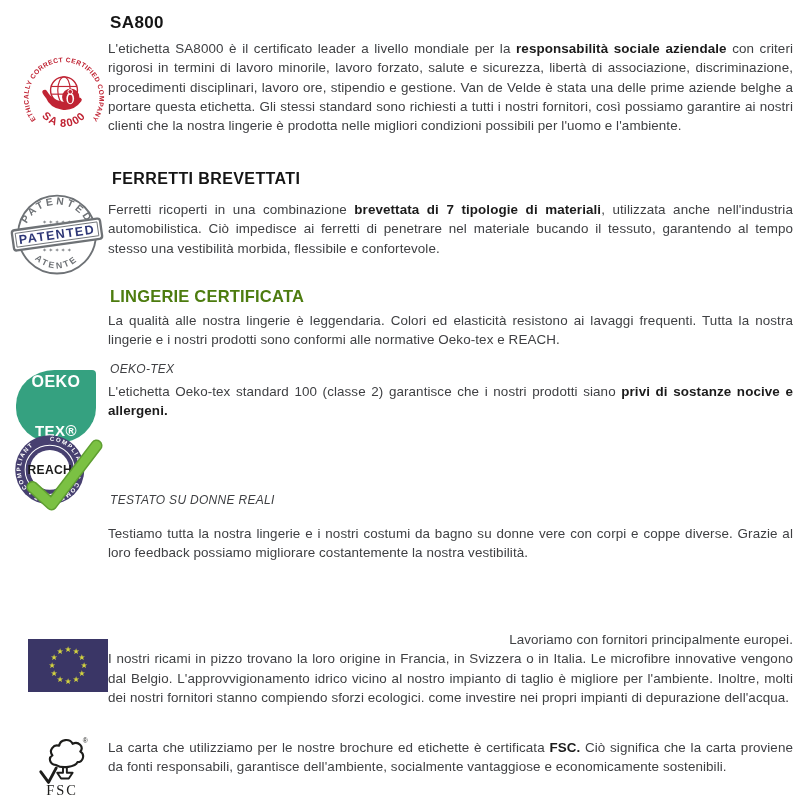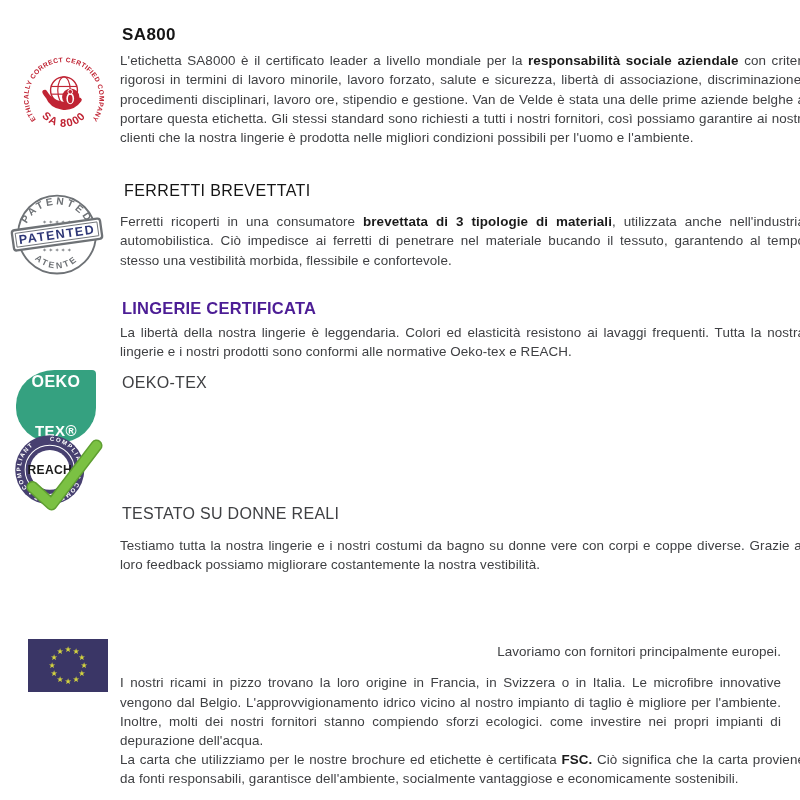--- a/index.html
+++ b/index.html
@@ -1,23 +1,23 @@
 <!DOCTYPE html>
 <html><head>
 <meta charset="utf-8">
 <style>
   html,body{margin:0;padding:0;background:#ffffff;}
   #page{position:relative;width:800px;height:800px;background:#ffffff;overflow:hidden;
         font-family:"Liberation Sans",sans-serif;color:#3f4043;}
   .abs{position:absolute;}
-  h1,h2,p{margin:12px;padding:0;}
+  h1,h2,p{margin:0;padding:0;}
   .h-lg{font-size:17px;font-weight:600;color:#151515;letter-spacing:.4px;}
-  .h-md{font-size:16px;font-weight:400;color:#151515;letter-spacing:.4px;}
-  .h-cond{font-size:16.5px;font-weight:600;color:#4c1d95;letter-spacing:.2px;}
-  .sub{font-size:16px;font-weight:400;color:#3f4043;letter-spacing:.3px;}
+  .h-md{font-size:16px;font-weight:700;color:#151515;letter-spacing:.4px;}
+  .h-cond{font-size:16.5px;font-weight:600;color:#4d7c0f;letter-spacing:.2px;}
+  .sub{font-size:12px;font-weight:400;color:#3f4043;letter-spacing:.3px;font-style:italic;}
   .body{font-size:13.4px;line-height:19.3px;text-align:justify;letter-spacing:.1px;color:#3f4043;}
   .body b{font-weight:700;color:#1b1b1b;}
   .txtcol{left:108px;width:685px;}
   
   .oeko{width:80px;height:73px;background:#35a180;border-radius:48% 4px 48% 48%;
         display:flex;flex-direction:column;align-items:center;justify-content:center;
         color:#ffffff;font-weight:700;line-height:1.05;}
   .oeko .l1{font-size:16px;letter-spacing:.5px;}
   .oeko .l2{font-size:15px;letter-spacing:.5px;margin-top:32px;}
   svg text{font-family:"Liberation Sans",sans-serif;}
@@ -76,33 +76,34 @@
       <text x="55" y="36" text-anchor="middle" font-size="6" fill="#6e7276">✶ ✶ ✶ ✶ ✶</text>
       <text x="55" y="66" text-anchor="middle" font-size="6" fill="#6e7276">✶ ✶ ✶ ✶ ✶</text>
       <g transform="rotate(-8 55 47)">
         <rect x="7" y="36" width="96" height="22" rx="3" fill="#ffffff" stroke="#6e7276" stroke-width="2.5"></rect>
         <rect x="10.5" y="39.5" width="89" height="15" fill="none" stroke="#6e7276" stroke-width="1"></rect>
         <text x="55" y="51.5" text-anchor="middle" font-size="13.5" font-weight="700" fill="#2e3776" letter-spacing="1.5">PATENTED</text>
       </g>
     </svg>
   </div>
 
-  <p class="abs body txtcol" style="top:200px;"><span>Ferretti ricoperti in una consumatore </span><b>brevettata di 3 tipologie di materiali</b><span>, utilizzata anche nell'industria automobilistica. Ciò impedisce ai ferretti di penetrare nel materiale bucando il tessuto, garantendo al tempo stesso una vestibilità morbida, flessibile e confortevole.</span></p>
+  <p class="abs body txtcol" style="top:200px;"><span>Ferretti ricoperti in una combinazione </span><b>brevettata di 7 tipologie di materiali</b><span>, utilizzata anche nell'industria automobilistica. Ciò impedisce ai ferretti di penetrare nel materiale bucando il tessuto, garantendo al tempo stesso una vestibilità morbida, flessibile e confortevole.</span></p>
 
   <h2 class="abs h-cond" style="left:110px;top:287px;">LINGERIE CERTIFICATA</h2>
 
-  <p class="abs body txtcol" style="top:311px;"><span>La libertà della nostra lingerie è leggendaria. Colori ed elasticità resistono ai lavaggi frequenti. Tutta la nostra lingerie e i nostri prodotti sono conformi alle normative Oeko-tex e REACH.</span></p>
+  <p class="abs body txtcol" style="top:311px;"><span>La qualità alle nostra lingerie è leggendaria. Colori ed elasticità resistono ai lavaggi frequenti. Tutta la nostra lingerie e i nostri prodotti sono conformi alle normative Oeko-tex e REACH.</span></p>
 
   <p class="abs sub" style="left:110px;top:362px;">OEKO-TEX</p>
 
   <div class="abs oeko" style="left:16px;top:370px;justify-content:center;">
     <span class="l1">OEKO</span>
     <span class="l2">TEX®</span>
   </div>
 
+  <p class="abs body txtcol" style="top:382px;"><span>L'etichetta Oeko-tex standard 100 (classe 2) garantisce che i nostri prodotti siano </span><b>privi di sostanze nocive e allergeni.</b></p>
 
   <div class="abs" style="left:10px;top:428px;width:102px;height:94px;">
     <svg width="102" height="94" viewBox="0 0 118 108">
       <defs>
         <path id="reach-ring" d="M 46 14.5 A 33.5 33.5 0 1 1 45.9 14.5" fill="none"></path>
       </defs>
       <circle cx="46" cy="48" r="40" fill="#474070"></circle>
       <circle cx="46" cy="48" r="28.5" fill="none" stroke="#ffffff" stroke-width="1.2"></circle>
       <text font-size="7" font-weight="700" fill="#ffffff" letter-spacing="1.6">
         <textPath href="#reach-ring" startOffset="0">COMPLIANT • COMPLIANT • COMPLIANT</textPath>
@@ -137,16 +138,25 @@
           <text x="32" y="15.1">★</text>
       </g>
     </svg>
   </div>
 
   <div class="abs txtcol" style="top:630px;">
     <p class="body" style="text-align:right;">Lavoriamo con fornitori principalmente europei.</p>
     <p class="body"><span>I nostri ricami in pizzo trovano la loro origine in Francia, in Svizzera o in Italia. Le microfibre innovative vengono dal Belgio. L'approvvigionamento idrico vicino al nostro impianto di taglio è migliore per l'ambiente. Inoltre, molti dei nostri fornitori stanno compiendo sforzi ecologici. come investire nei propri impianti di depurazione dell'acqua.</span></p>
   </div>
 
+  <div class="abs" style="left:36px;top:734px;width:54px;height:64px;">
+    <svg width="54" height="64" viewBox="0 0 56 66">
+      <path d="M21 32 C15 32 12 25 17 22 C13 17 18 10 24 12 C25 5 35 4 38 10 C44 7 50 13 46 18 C51 21 49 29 43 29 C41 34 27 36 21 32 Z" fill="none" stroke="#1d1d1b" stroke-width="2.2" stroke-linejoin="round"></path>
+      <path d="M28 33 L28 40 L22 40 L26 46 L34 46 L38 40 L32 40 L32 33" fill="none" stroke="#1d1d1b" stroke-width="2" stroke-linejoin="round"></path>
+      <path d="M5 39 L13 50 L21 35" fill="none" stroke="#1d1d1b" stroke-width="3" stroke-linecap="round" stroke-linejoin="round"></path>
+      <text x="51" y="9" text-anchor="middle" font-size="7" fill="#1d1d1b">®</text>
+      <text x="27" y="63" text-anchor="middle" class="fsc-label" font-size="15" letter-spacing="2" fill="#1d1d1b">FSC</text>
+    </svg>
+  </div>
 
   <p class="abs body txtcol" style="top:738px;"><span>La carta che utilizziamo per le nostre brochure ed etichette è certificata </span><b>FSC.</b><span> Ciò significa che la carta proviene da fonti responsabili, garantisce dell'ambiente, socialmente vantaggiose e economicamente sostenibili.</span></p>
 
 </div>
 
 </body></html>

